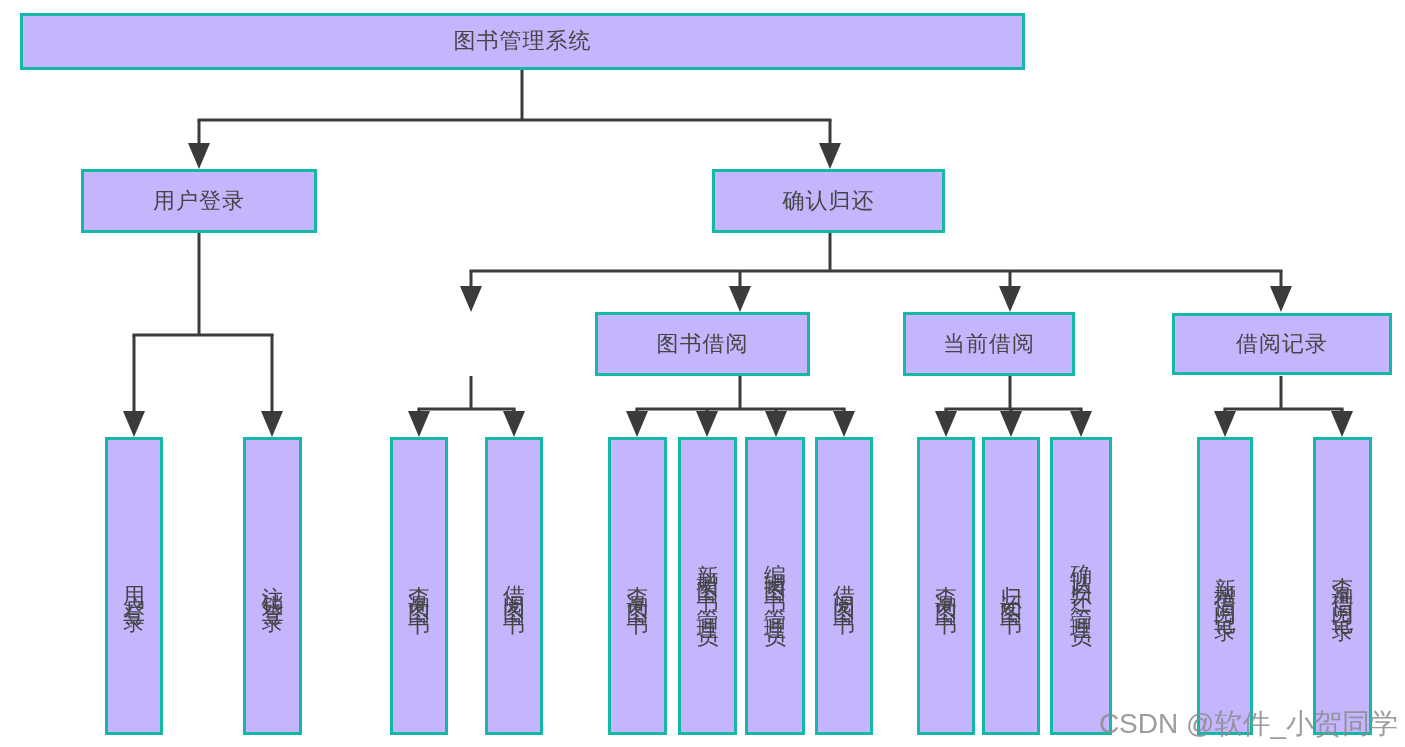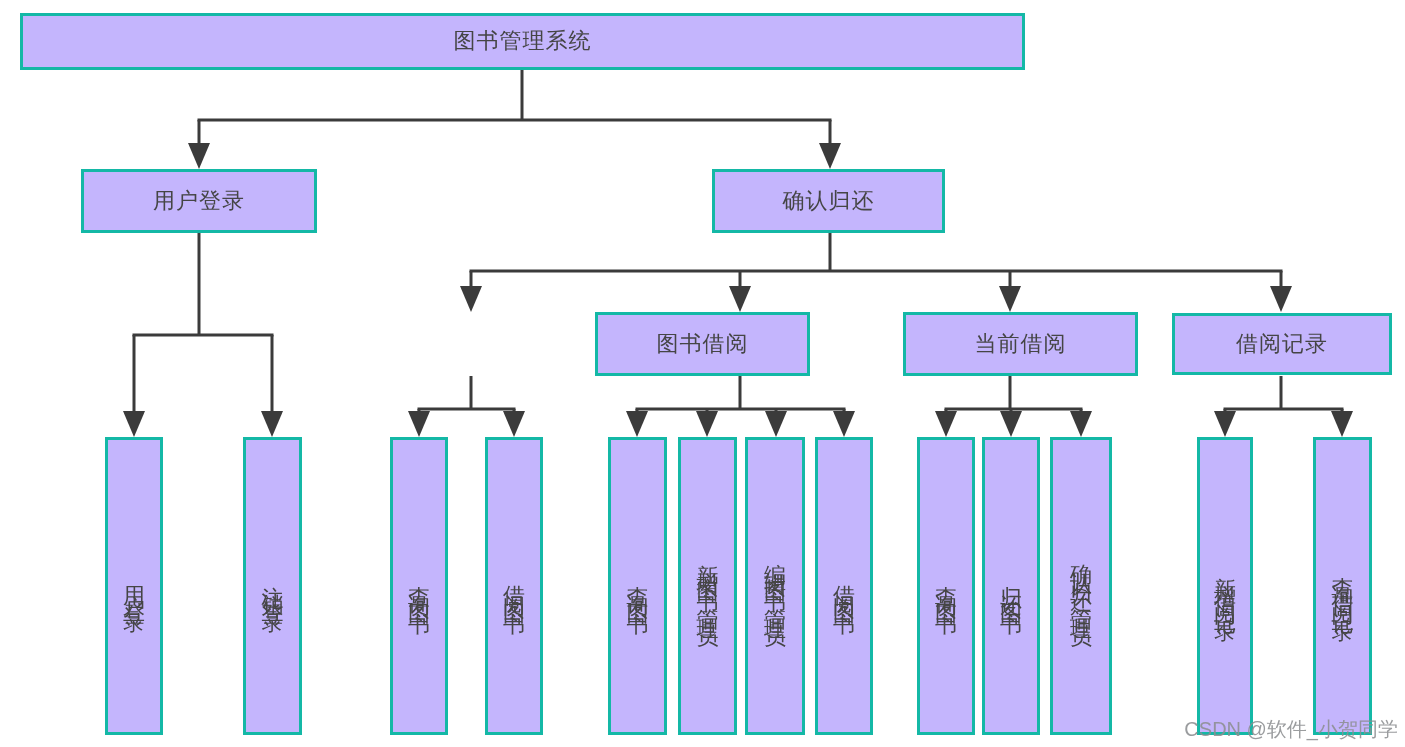--- a/index.html
+++ b/index.html
@@ -11,21 +11,21 @@
   .node{
     position:absolute;box-sizing:border-box;background:#c4b5fd;
     border:3px solid #14b8a6;display:flex;align-items:center;justify-content:center;
     font-size:22px;line-height:1.2;color:#454545;letter-spacing:1px;white-space:nowrap;
   }
   .node.v{
     writing-mode:vertical-rl;letter-spacing:9px;line-height:1;white-space:normal;
     padding:4px 0;
   }
   .watermark{
-    position:absolute;right:7px;bottom:4px;font-size:20px;letter-spacing:0px;
+    position:absolute;right:7px;bottom:4px;font-size:28px;letter-spacing:0px;
     color:rgba(140,142,145,0.88);z-index:5;
   }
 </style>
 </head>
 <body>
 
 <div class="canvas">
 
   <svg class="connectors" width="1405" height="747" viewBox="0 0 1405 747" aria-hidden="true">
     <g stroke="#3b3b3b" stroke-width="3" fill="none">
@@ -92,21 +92,21 @@
       <polygon points="1331,411 1353,411 1342,437"></polygon>
     </g>
   </svg>
 
   <div class="node" style="left:20px;top:13px;width:1005px;height:57px">图书管理系统</div>
 
   <div class="node" style="left:81px;top:169px;width:236px;height:64px">用户登录</div>
   <div class="node" style="left:712px;top:169px;width:233px;height:64px">确认归还</div>
 
   <div class="node" style="left:595px;top:312px;width:215px;height:64px">图书借阅</div>
-  <div class="node" style="left:903px;top:312px;width:235px;height:64px">当前借阅</div>
+  <div class="node" style="left:903px;top:312px;width:172px;height:64px">当前借阅</div>
   <div class="node" style="left:1172px;top:313px;width:220px;height:62px">借阅记录</div>
 
   <div class="node v" style="left:105px;top:437px;width:58px;height:298px">用户登录</div>
   <div class="node v" style="left:243px;top:437px;width:59px;height:298px">注销登录</div>
 
   <div class="node v" style="left:390px;top:437px;width:58px;height:298px">查询图书</div>
   <div class="node v" style="left:485px;top:437px;width:58px;height:298px">借阅图书</div>
 
   <div class="node v" style="left:608px;top:437px;width:59px;height:298px">查询图书</div>
   <div class="node v" style="left:678px;top:437px;width:59px;height:298px">新增图书（管理员）</div>

